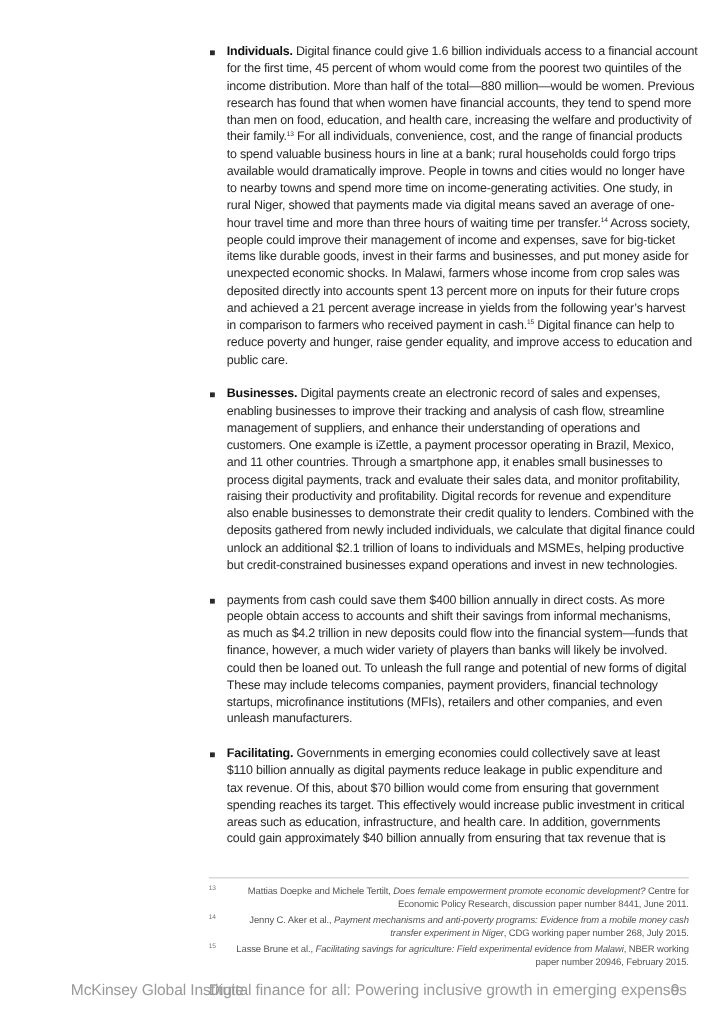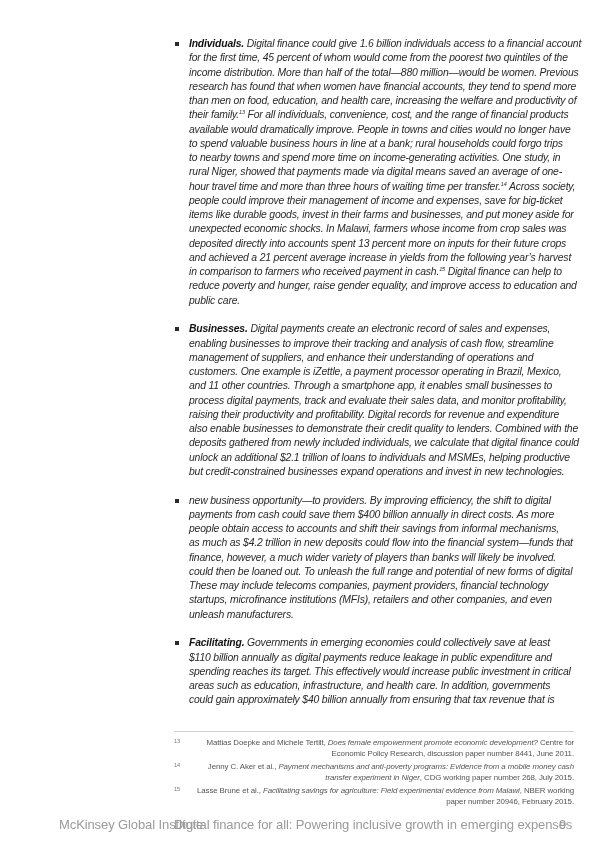--- a/index.html
+++ b/index.html
@@ -7,21 +7,20 @@
       width: 600px; height: 848px; position: relative; overflow: hidden;
       font-family: "Liberation Sans", sans-serif; color: #2a2a2a;
     }
     .content {
       position: absolute; left: 174px; top: 37px; width: 400px;
     }
     .bullet-item {
       position: relative; padding-left: 15px;
       font-size: 10.4px; line-height: 14.25px; letter-spacing: -0.18px;
       margin-bottom: 14.5px;
-      font-style: italic;
     }
     .bullet-item .bullet {
       position: absolute; left: 1px; top: 5px; width: 4px; height: 4px; background: #2a2a2a;
     }
     .bullet-item .lead { font-weight: bold; color: #111; }
     .line { display: block; white-space: nowrap; }
     sup { font-size: 5.5px; line-height: 0; vertical-align: 4px; }
     .rule {
       position: absolute; left: 174px; top: 731px; width: 400px; height: 1px; background: #cfcfcf;
     }
@@ -46,22 +45,22 @@
 <div class="content">
 
   <div class="bullet-item">
     <span class="bullet"></span>
     <span class="line"><span class="lead">Individuals.</span><span> Digital finance could give 1.6 billion individuals access to a financial account</span></span>
     <span class="line">for the first time, 45 percent of whom would come from the poorest two quintiles of the</span>
     <span class="line">income distribution. More than half of the total—880 million—would be women. Previous</span>
     <span class="line">research has found that when women have financial accounts, they tend to spend more</span>
     <span class="line">than men on food, education, and health care, increasing the welfare and productivity of</span>
     <span class="line"><span>their family.</span><sup>13</sup><span> For all individuals, convenience, cost, and the range of financial products</span></span>
+    <span class="line">to spend valuable business hours in line at a bank; rural households could forgo trips</span>
     <span class="line">available would dramatically improve. People in towns and cities would no longer have</span>
-    <span class="line">to spend valuable business hours in line at a bank; rural households could forgo trips</span>
     <span class="line">to nearby towns and spend more time on income-generating activities. One study, in</span>
     <span class="line">rural Niger, showed that payments made via digital means saved an average of one-</span>
     <span class="line"><span>hour travel time and more than three hours of waiting time per transfer.</span><sup>14</sup><span> Across society,</span></span>
     <span class="line">people could improve their management of income and expenses, save for big-ticket</span>
     <span class="line">items like durable goods, invest in their farms and businesses, and put money aside for</span>
     <span class="line">unexpected economic shocks. In Malawi, farmers whose income from crop sales was</span>
     <span class="line">deposited directly into accounts spent 13 percent more on inputs for their future crops</span>
     <span class="line">and achieved a 21 percent average increase in yields from the following year’s harvest</span>
     <span class="line"><span>in comparison to farmers who received payment in cash.</span><sup>15</sup><span> Digital finance can help to</span></span>
     <span class="line">reduce poverty and hunger, raise gender equality, and improve access to education and</span>
@@ -78,35 +77,35 @@
     <span class="line">process digital payments, track and evaluate their sales data, and monitor profitability,</span>
     <span class="line">raising their productivity and profitability. Digital records for revenue and expenditure</span>
     <span class="line">also enable businesses to demonstrate their credit quality to lenders. Combined with the</span>
     <span class="line">deposits gathered from newly included individuals, we calculate that digital finance could</span>
     <span class="line">unlock an additional $2.1 trillion of loans to individuals and MSMEs, helping productive</span>
     <span class="line">but credit-constrained businesses expand operations and invest in new technologies.</span>
   </div>
 
   <div class="bullet-item">
     <span class="bullet"></span>
-    <span class="line">new business opportunity—to providers. By improving efficiency, the shift to digital</span>
     <span class="line">payments from cash could save them $400 billion annually in direct costs. As more</span>
     <span class="line">people obtain access to accounts and shift their savings from informal mechanisms,</span>
     <span class="line">as much as $4.2 trillion in new deposits could flow into the financial system—funds that</span>
     <span class="line">finance, however, a much wider variety of players than banks will likely be involved.</span>
     <span class="line">could then be loaned out. To unleash the full range and potential of new forms of digital</span>
     <span class="line">These may include telecoms companies, payment providers, financial technology</span>
     <span class="line">startups, microfinance institutions (MFIs), retailers and other companies, and even</span>
     <span class="line">unleash manufacturers.</span>
   </div>
 
   <div class="bullet-item">
     <span class="bullet"></span>
     <span class="line"><span class="lead">Facilitating.</span><span> Governments in emerging economies could collectively save at least</span></span>
     <span class="line">$110 billion annually as digital payments reduce leakage in public expenditure and</span>
+    <span class="line">tax revenue. Of this, about $70 billion would come from ensuring that government</span>
     <span class="line">spending reaches its target. This effectively would increase public investment in critical</span>
     <span class="line">areas such as education, infrastructure, and health care. In addition, governments</span>
     <span class="line">could gain approximately $40 billion annually from ensuring that tax revenue that is</span>
   </div>
 </div>
 
 <div class="rule"></div>
 
 <div class="footnotes">
   <div class="footnote">

